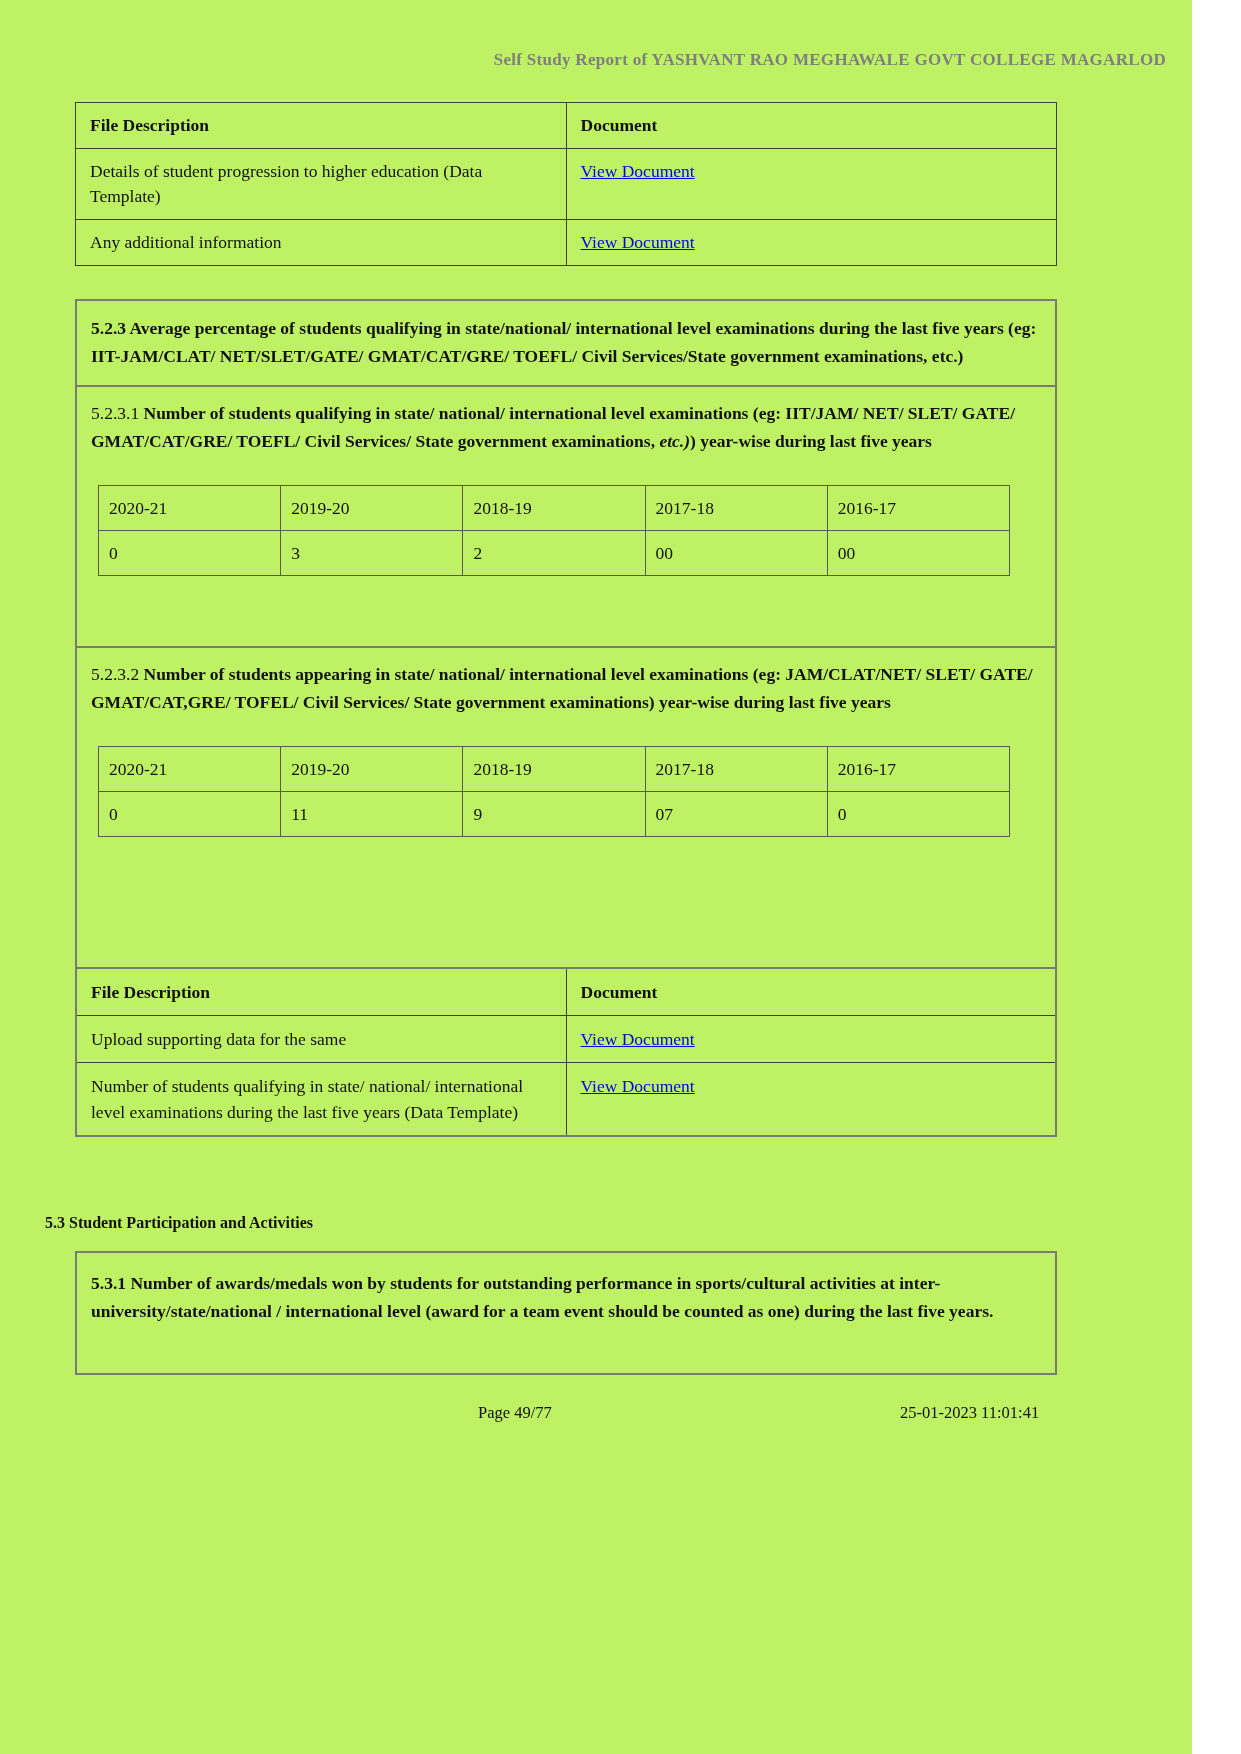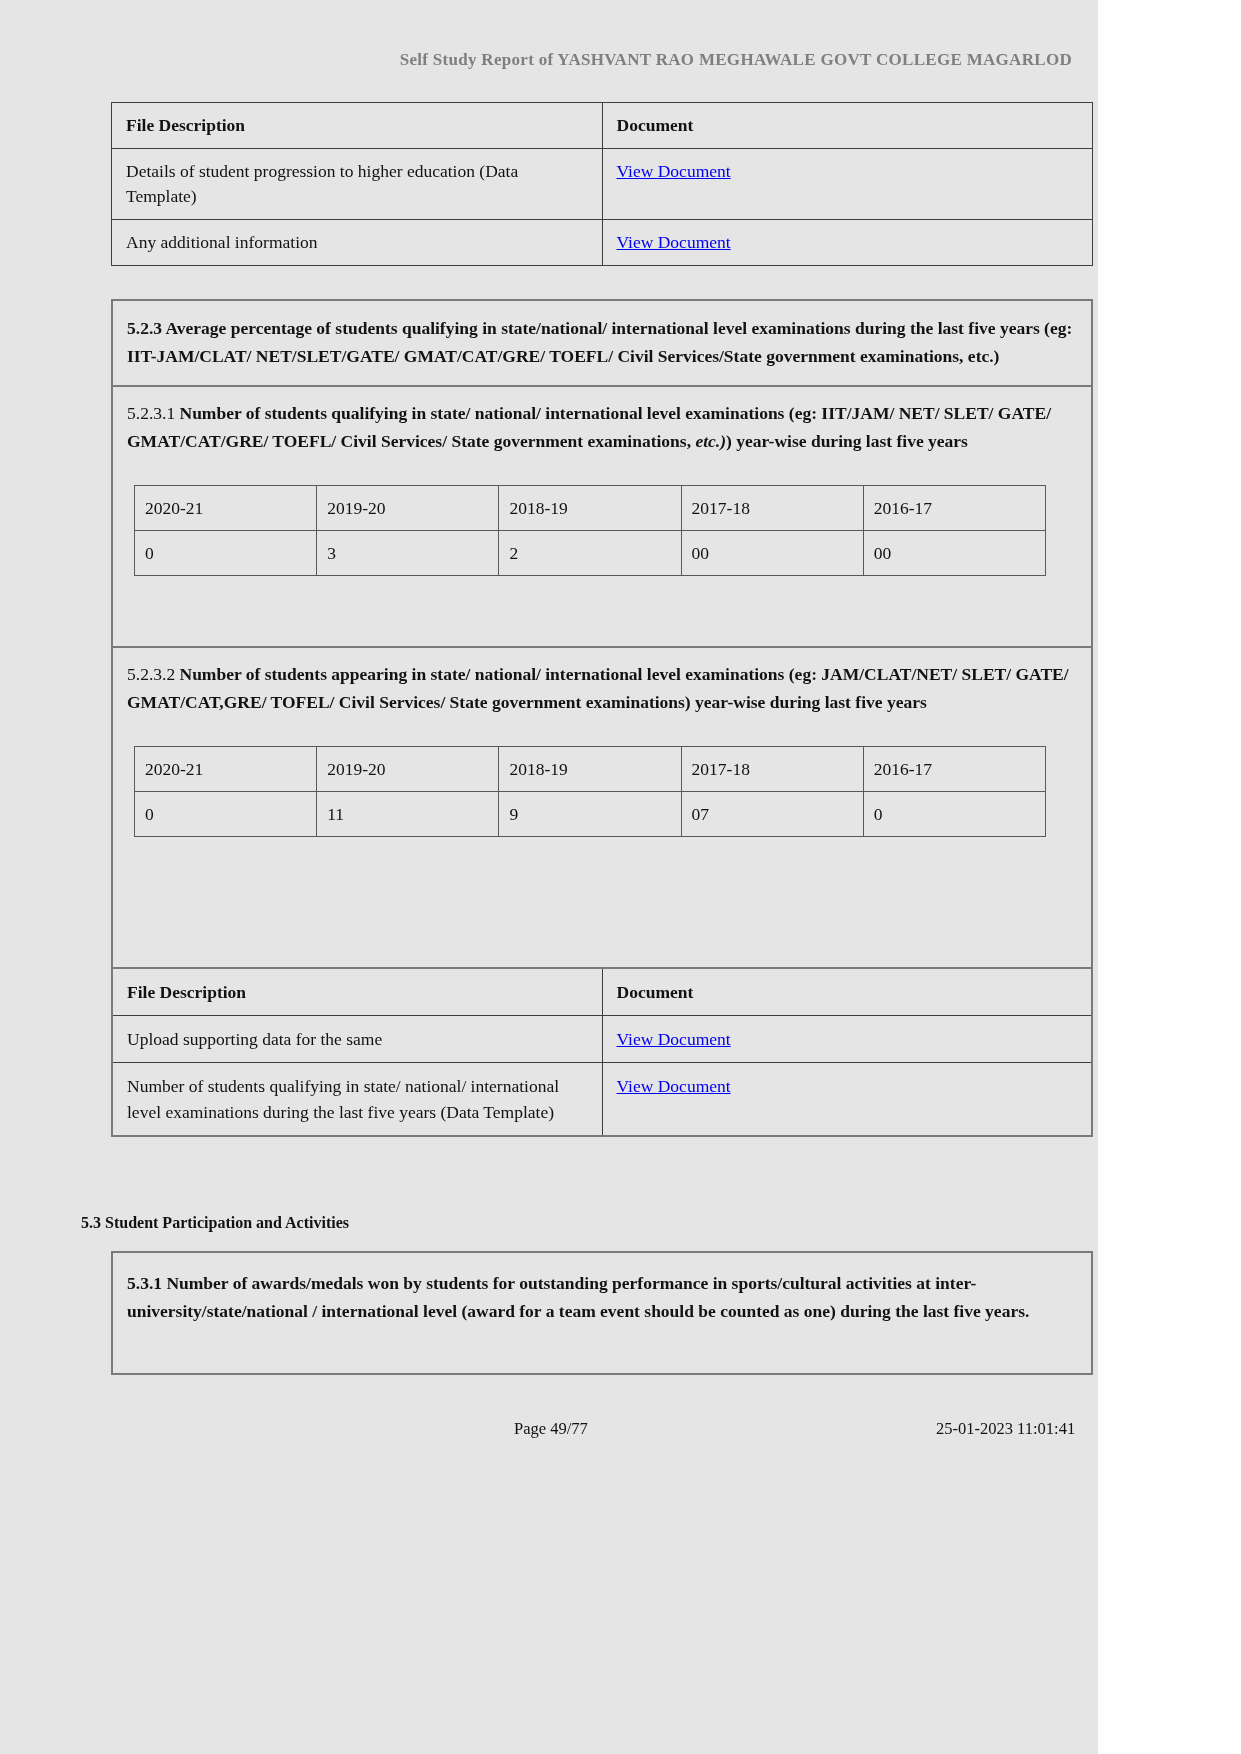--- a/index.html
+++ b/index.html
@@ -1,24 +1,23 @@
 <!DOCTYPE html>
 <html><head>
 <meta charset="utf-8">
 <style>
   html,body { margin:0; padding:0; background:#ffffff; }
   .page {
     position:relative;
-    width:1098px; height:1754px;
-    background:#e5e5e5;
+    width:1192px; height:1754px;
+    background:#bef264;
     font-family:"Liberation Serif","DejaVu Serif",serif;
     color:#121212;
     overflow:hidden;
     box-sizing:border-box;
-    padding-left:36px;
   }
   .doc-header {
     padding:50px 26px 0 75px;
     text-align:right;
     font-weight:bold;
     font-size:17px;
     letter-spacing:0.3px;
     color:#7f7f7f;
   }
   
@@ -98,21 +97,21 @@
   }
   .box-531 {
     width:982px;
     margin:14px 0 0 75px;
     border:2px solid #7a7a7a;
     box-sizing:border-box;
     padding:16px 14px 48px 14px;
     font-size:17.5px;
   }
   
-  .doc-footer { position:relative; margin-top:44px; height:24px; font-size:16.5px; }
+  .doc-footer { position:relative; margin-top:28px; height:24px; font-size:16.5px; }
   .footer-page { position:absolute; left:478px; top:0; }
   .footer-timestamp { position:absolute; left:900px; top:0; }
 </style>
 </head>
 <body>
 
 <div class="page">
 
   <div class="doc-header">Self Study Report of YASHVANT RAO MEGHAWALE GOVT COLLEGE MAGARLOD</div>
 

